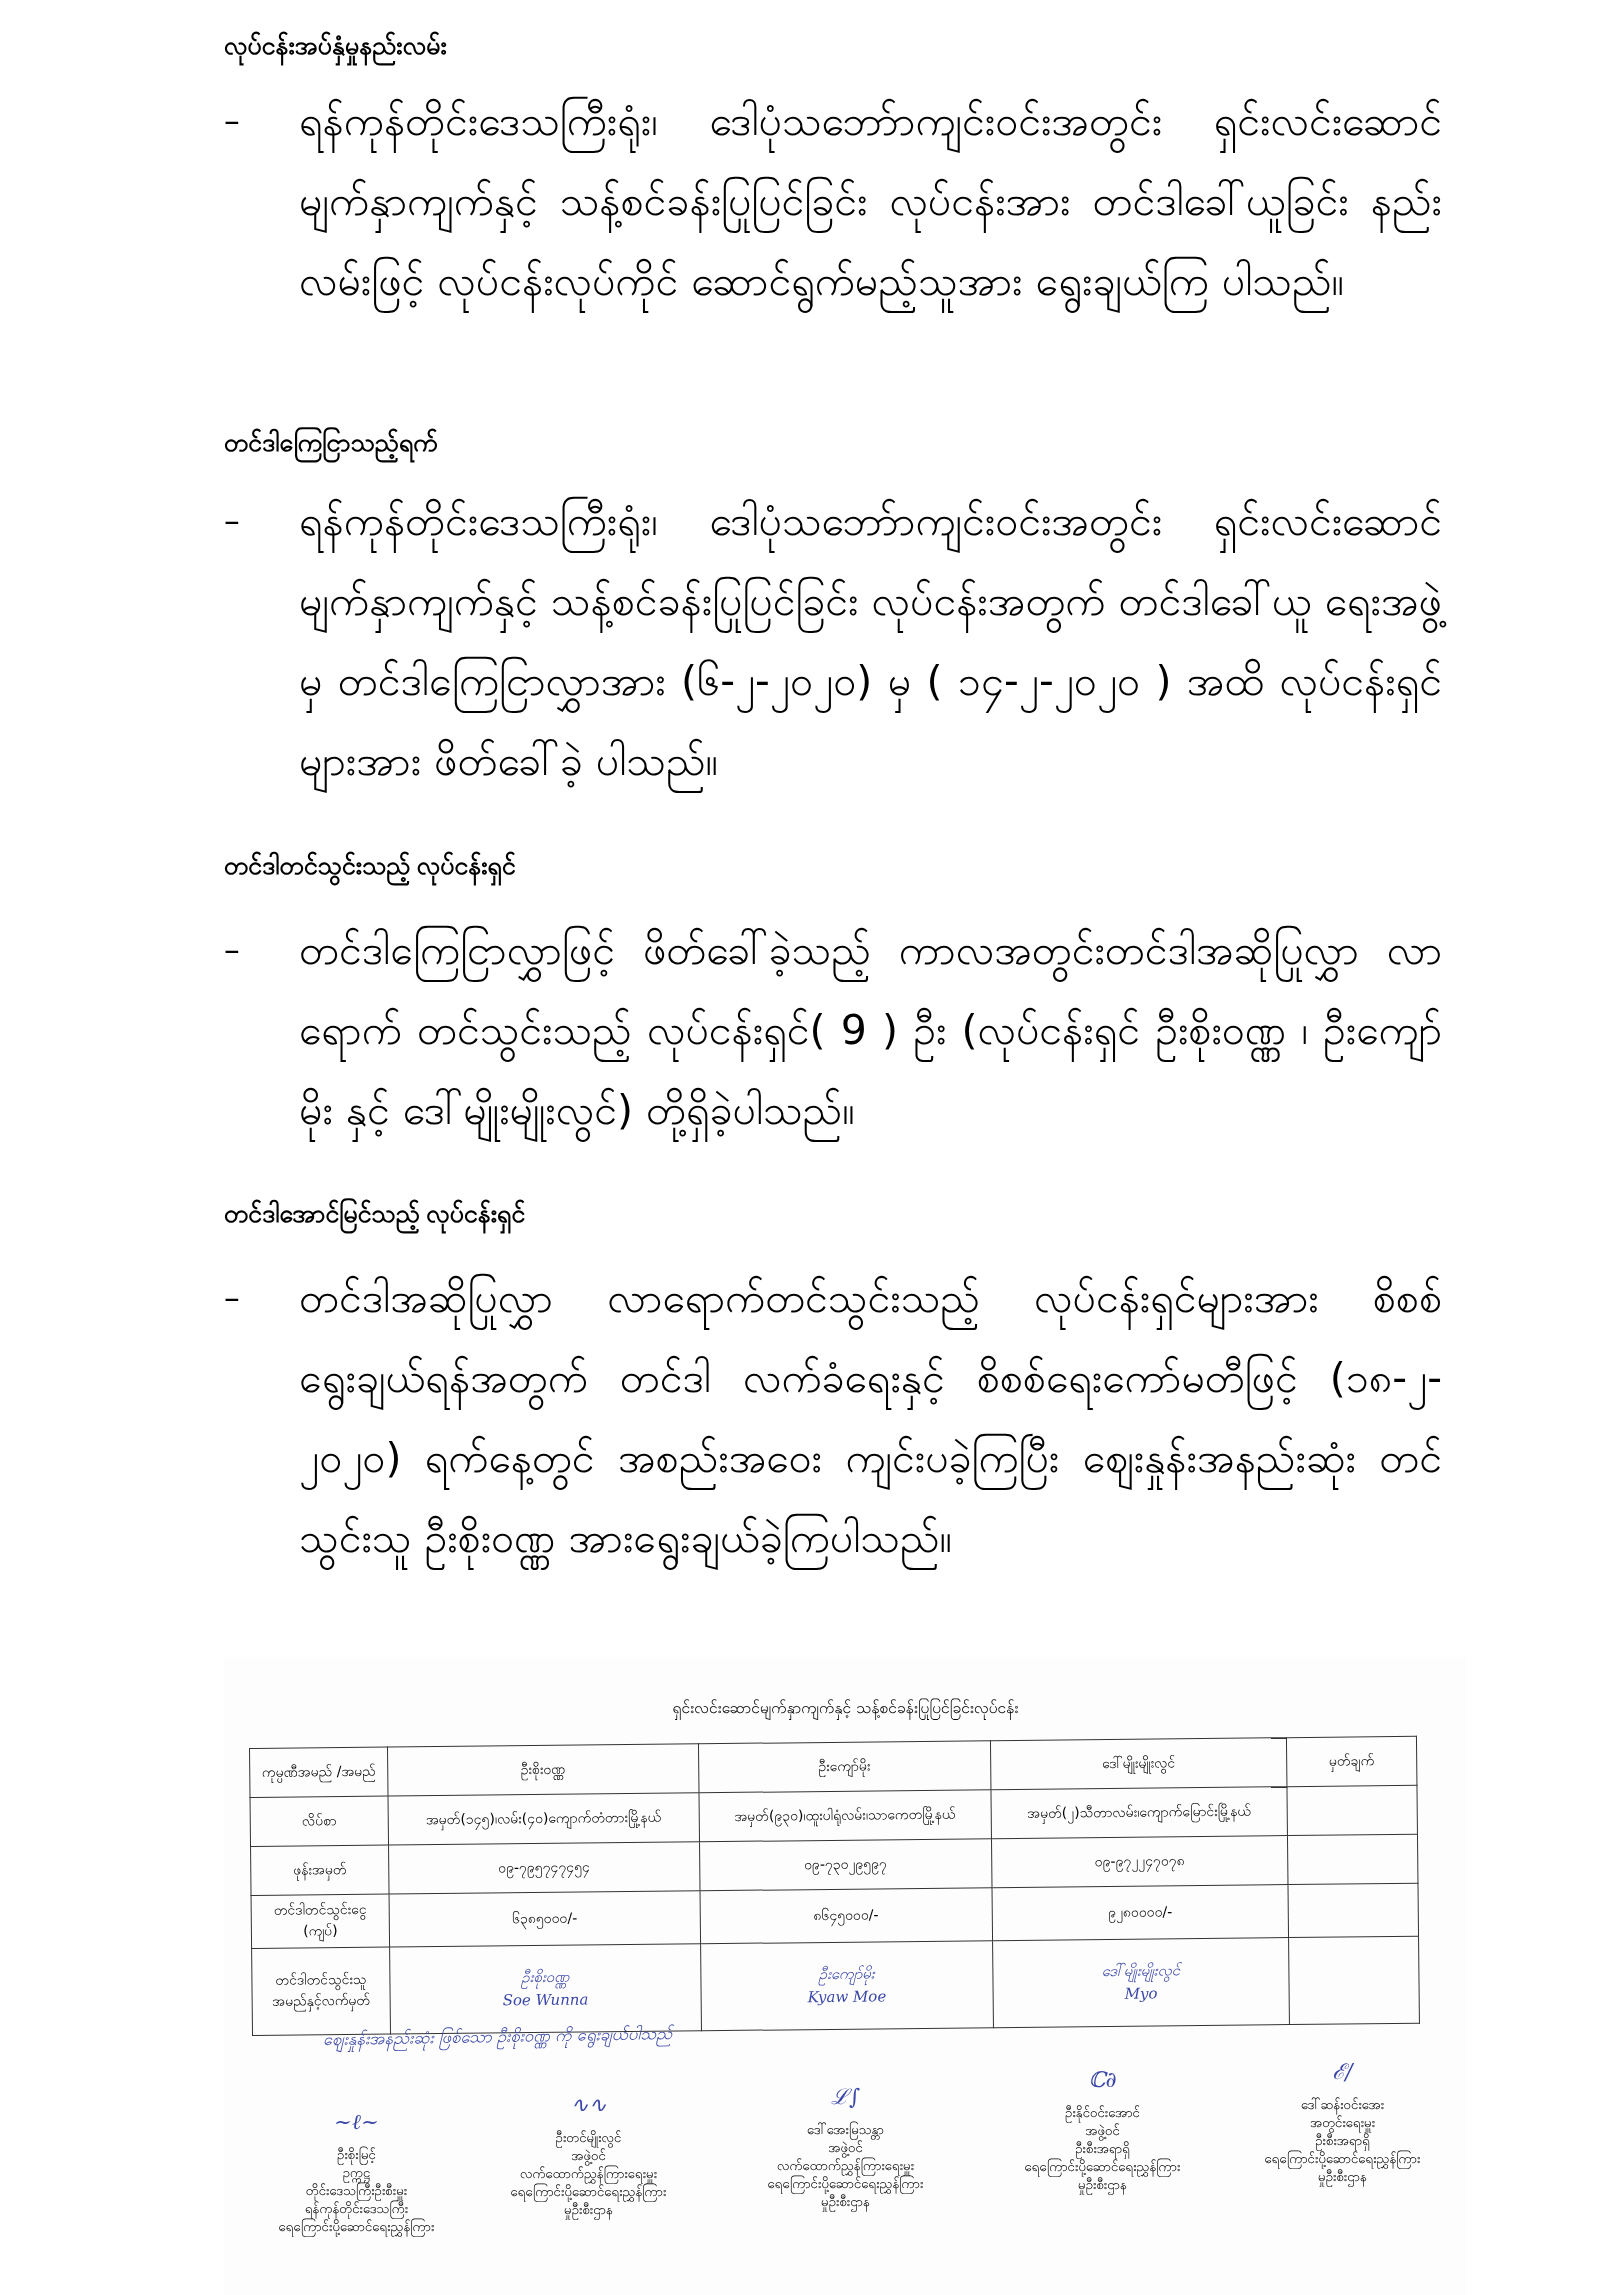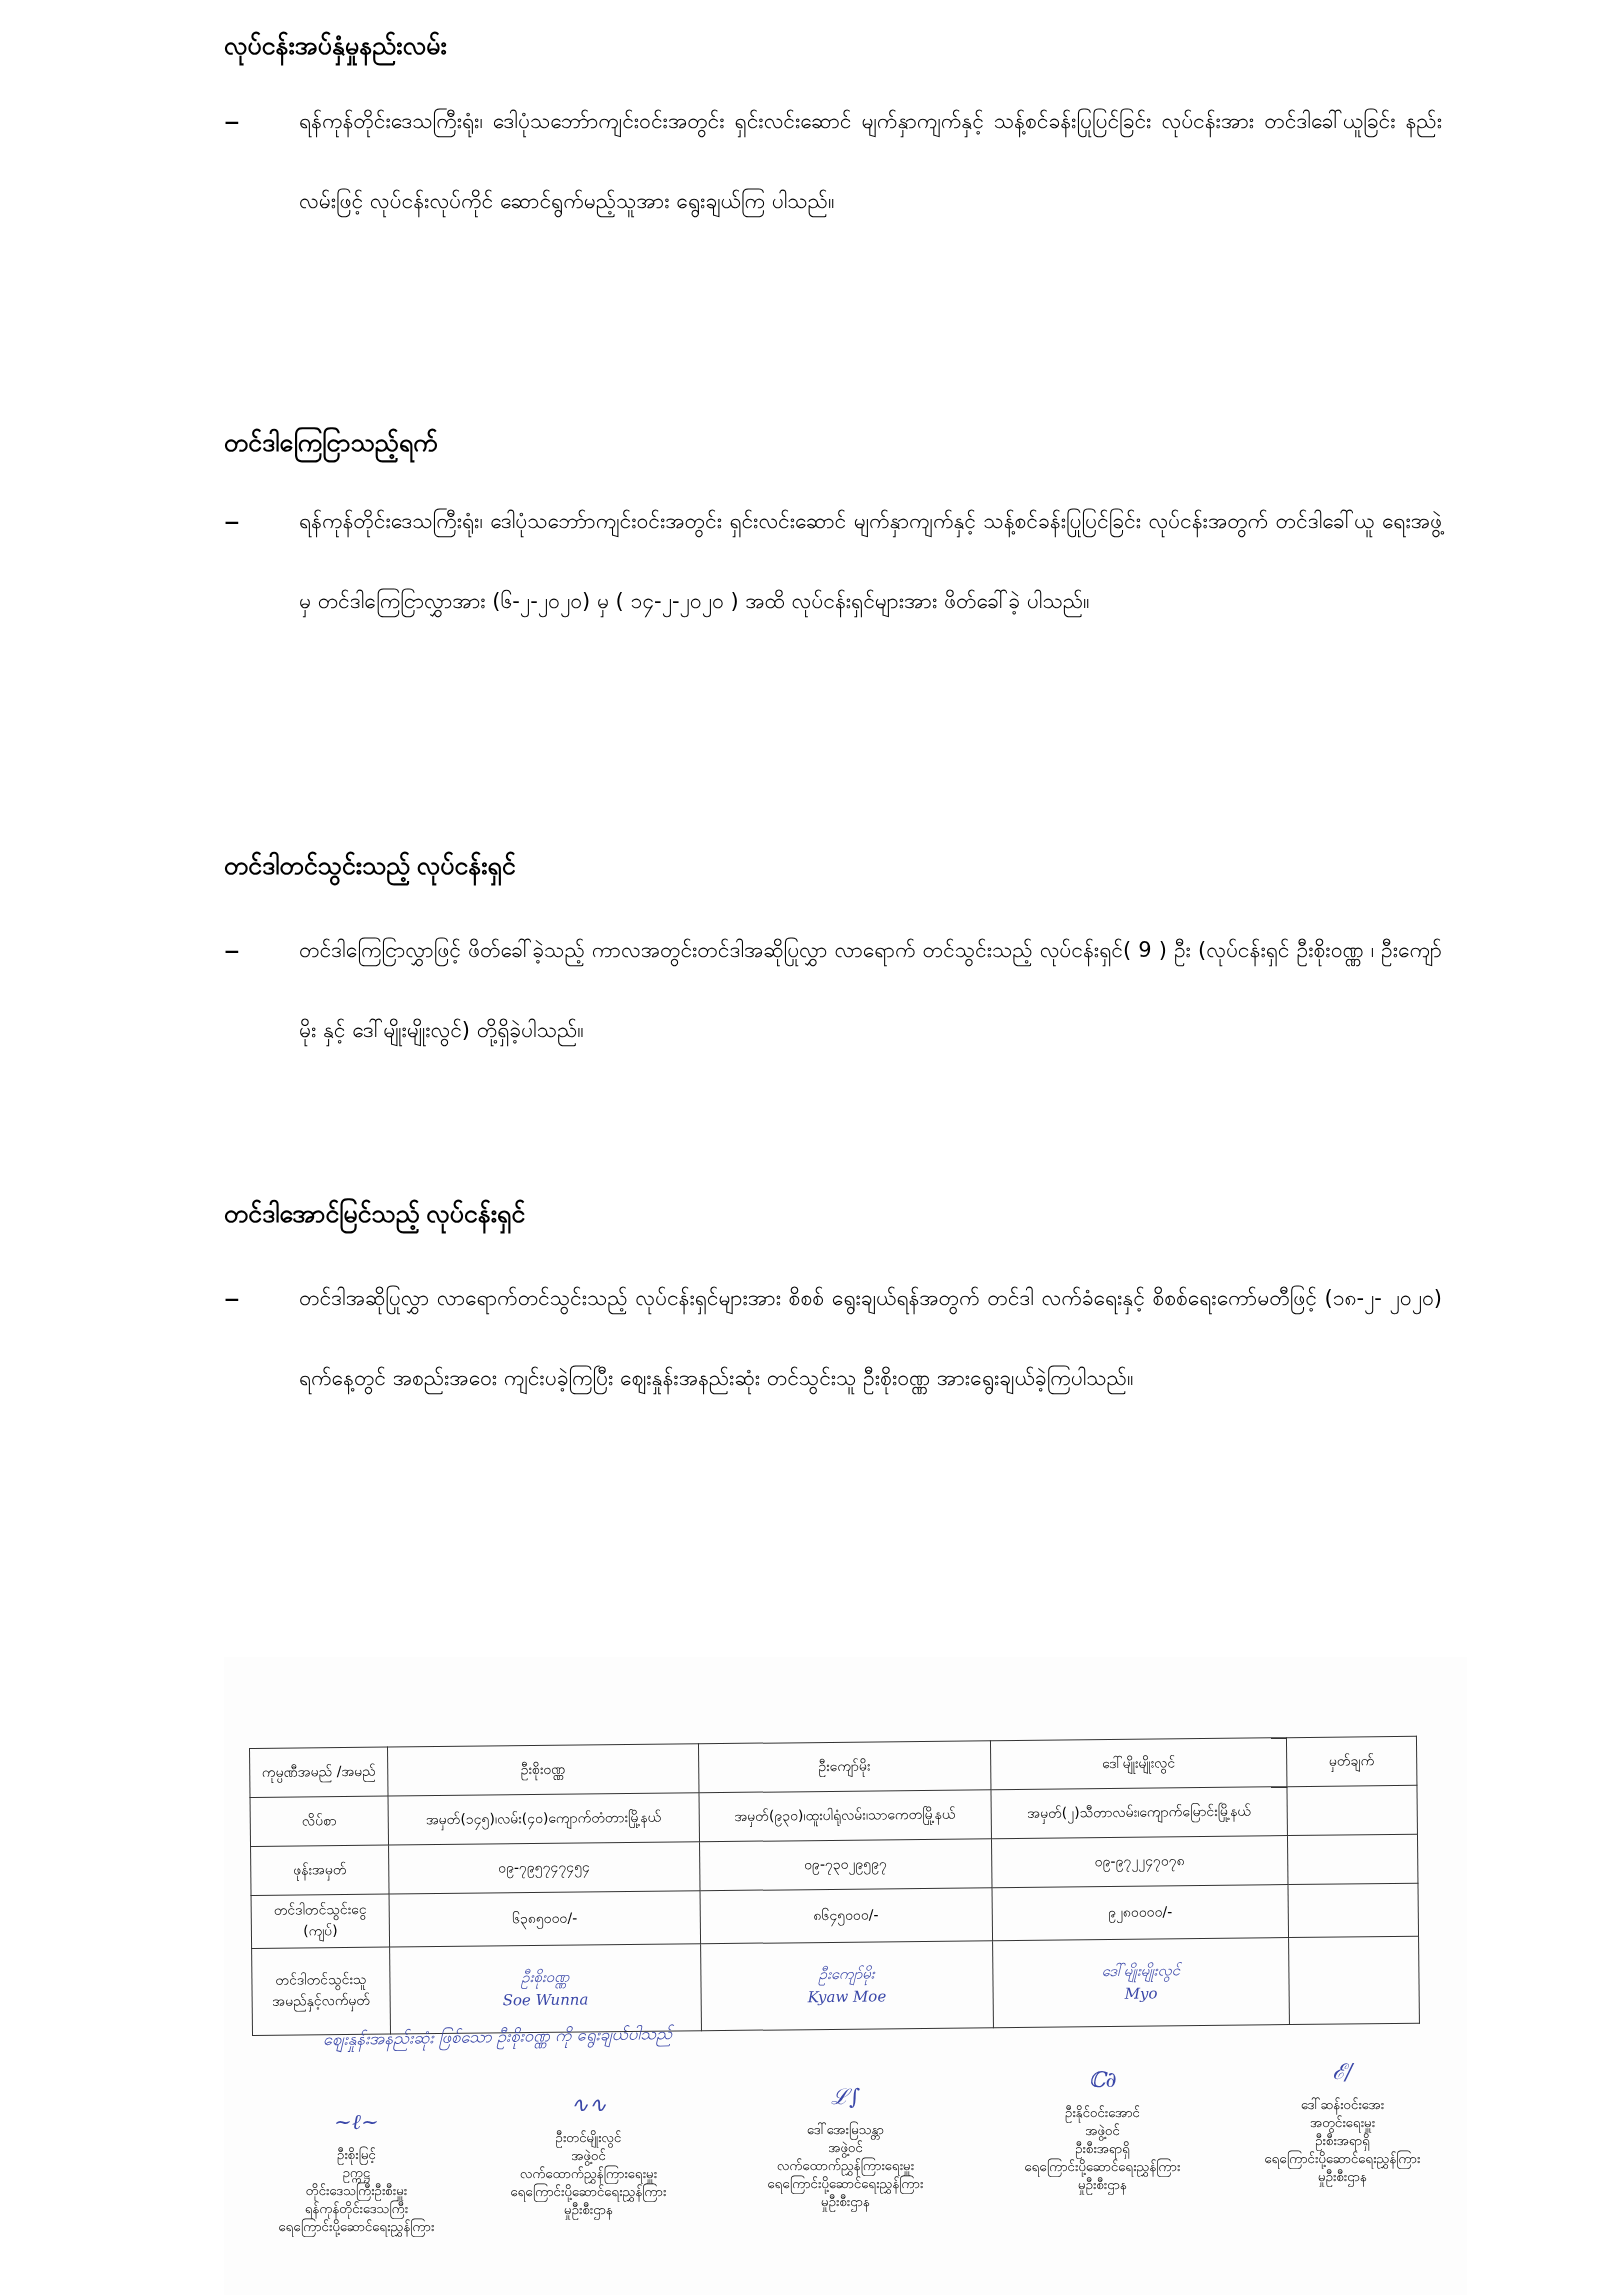--- a/index.html
+++ b/index.html
@@ -12,21 +12,21 @@
     line-height: 50px; white-space: nowrap;
   }
   .bullet-block {
     position: absolute; left: 224px; width: 1218px;
   }
   .dash {
     position: absolute; left: 0; top: 0; font-size: 31.5px; line-height: 80px;
     width: 50px;
   }
   .para {
-    margin-left: 75px; font-size: 21px; line-height: 80px;
+    margin-left: 75px; font-size: 41px; line-height: 80px;
     text-align: justify; text-align-last: left;
   }
   .scan {
     position: absolute; left: 224px; top: 1657px; width: 1243px; height: 638px;
     background: #fdfdfd;
   }
   .scan-title {
     position: absolute; top: 41px; left: 0; width: 100%; text-align: center;
     font-size: 15.7px;
   }
@@ -83,20 +83,21 @@
   <div class="para">တင်ဒါကြေငြာလွှာဖြင့် ဖိတ်ခေါ်ခဲ့သည့် ကာလအတွင်းတင်ဒါအဆိုပြုလွှာ လာရောက် တင်သွင်းသည့် လုပ်ငန်းရှင်( 9 ) ဦး (လုပ်ငန်းရှင် ဦးစိုးဝဏ္ဏ ၊ ဦးကျော်မိုး နှင့် ဒေါ်မျိုးမျိုးလွင်) တို့ရှိခဲ့ပါသည်။</div>
 </div>
 
 <div class="heading" style="top:1189px;font-family:Liberation Serif, serif;">တင်ဒါအောင်မြင်သည့် လုပ်ငန်းရှင်</div>
 <div class="bullet-block" style="top:1258px;">
   <span class="dash">–</span>
   <div class="para">တင်ဒါအဆိုပြုလွှာ လာရောက်တင်သွင်းသည့် လုပ်ငန်းရှင်များအား စိစစ် ရွေးချယ်ရန်အတွက် တင်ဒါ လက်ခံရေးနှင့် စိစစ်ရေးကော်မတီဖြင့် (၁၈-၂- ၂၀၂၀) ရက်နေ့တွင် အစည်းအဝေး ကျင်းပခဲ့ကြပြီး ဈေးနှုန်းအနည်းဆုံး တင်သွင်းသူ ဦးစိုးဝဏ္ဏ အားရွေးချယ်ခဲ့ကြပါသည်။</div>
 </div>
 
 <div class="scan">
+  <div class="scan-title">ရှင်းလင်းဆောင်မျက်နှာကျက်နှင့် သန့်စင်ခန်းပြုပြင်ခြင်းလုပ်ငန်း</div>
 
   <table class="committee">
     <tbody>
         <tr>
       <td class="label">ကုမ္ပဏီအမည် /အမည်</td>
       <td>ဦးစိုးဝဏ္ဏ</td>
       <td>ဦးကျော်မိုး</td>
       <td>ဒေါ်မျိုးမျိုးလွင်</td>
       <td class="remark">မှတ်ချက်</td>
     </tr>

